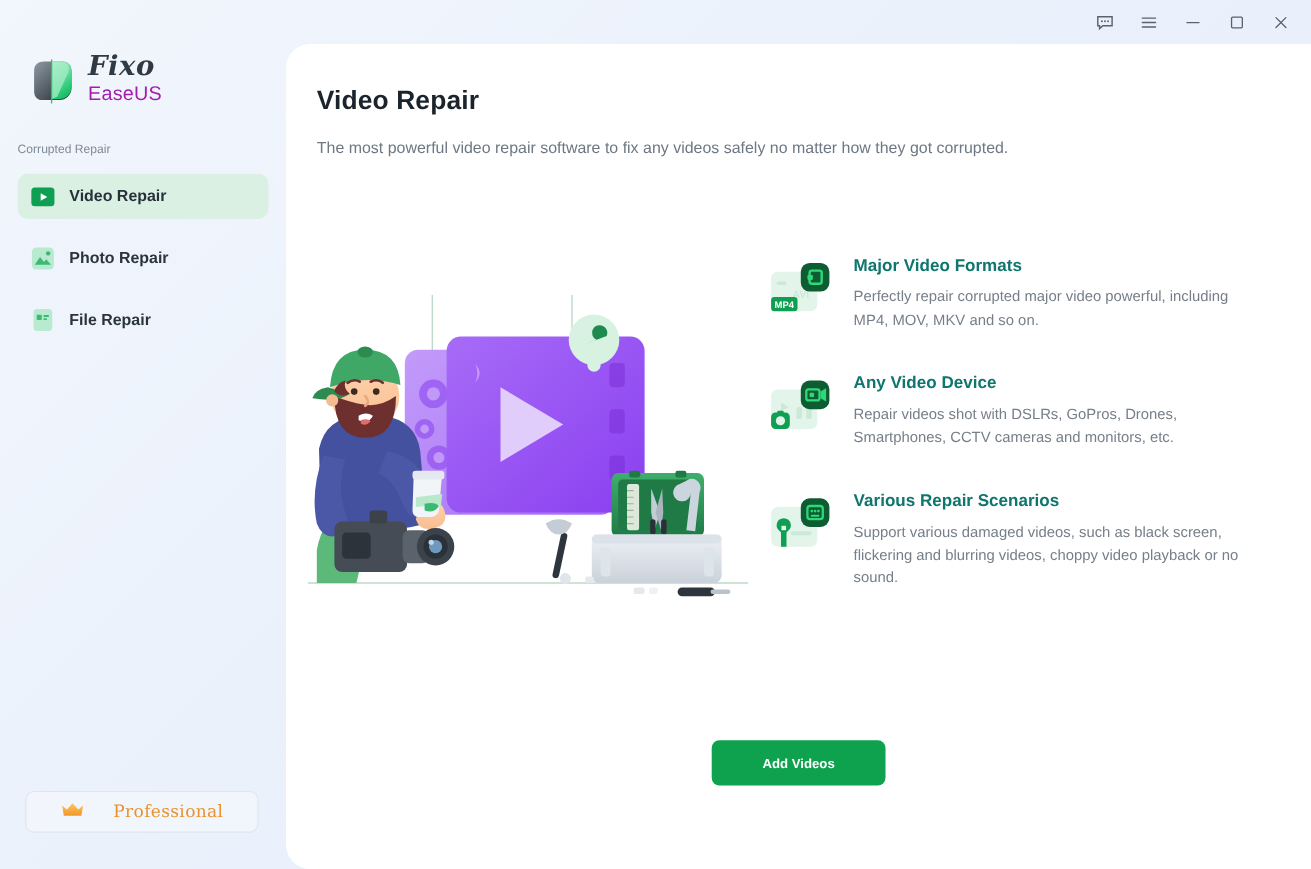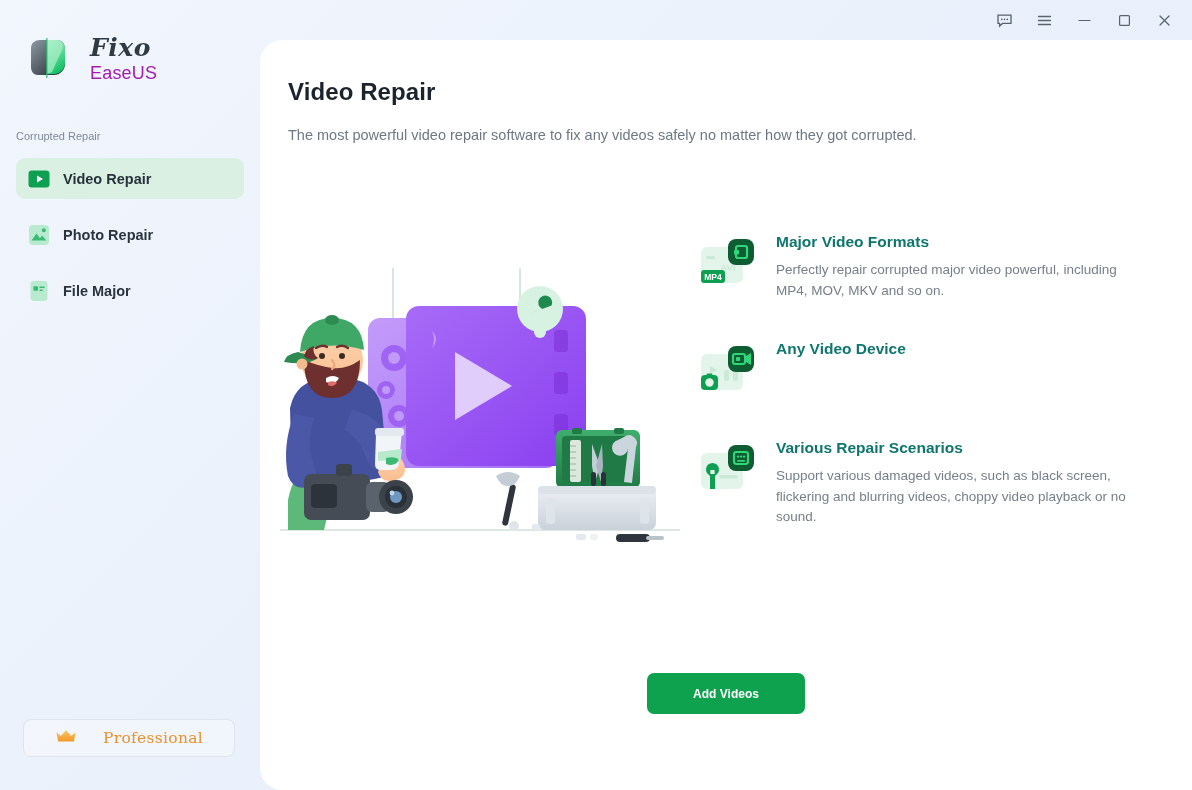--- a/index.html
+++ b/index.html
@@ -25,22 +25,22 @@
     color: #57636f;
   }
   .win-btn svg { display: block; }
 
   
   #sidebar {
     position: absolute; left: 0; top: 0; width: 262px; height: 790px;
     z-index: 5;
   }
   #brand {
-    position: absolute; left: 26px; top: 32px;
-    display: flex; align-items: center; gap: 22px;
+    position: absolute; left: 26px; top: 44px;
+    display: flex; align-items: flex-end; gap: 12px;
   }
   #brand-mark { width: 42px; height: 44px; position: relative; }
   #brand-text { padding-top: 3px; }
   #brand-name {
     font-family: "DejaVu Serif", serif;
     font-style: italic; font-weight: bold; font-size: 25px;
     color: #2f3a45; line-height: 1; letter-spacing: .5px;
   }
   #brand-sub {
     font-size: 18px; color: #a21caf; margin-top: 3px; letter-spacing: .2px;
@@ -203,21 +203,21 @@
 
     <div class="nav-item">
       <span class="nav-icon">
         <svg width="22" height="22" viewBox="0 0 22 22">
           <rect x="2.5" y="1" width="17" height="20" rx="3.4" fill="#b8ead0"></rect>
           <rect x="5.4" y="6.2" width="4.6" height="4.6" rx="0.8" fill="#3cba74"></rect>
           <rect x="11.4" y="6.4" width="5.2" height="1.7" rx="0.85" fill="#3cba74"></rect>
           <rect x="11.4" y="9.4" width="3.4" height="1.5" rx="0.75" fill="#3cba74"></rect>
         </svg>
       </span>
-      <span class="nav-label">File Major</span>
+      <span class="nav-label">File Repair</span>
     </div>
   </div>
 
   <div id="pro-btn">
     <span>
       <svg width="22" height="16" viewBox="0 0 22 16">
         <defs>
           <linearGradient id="crg" x1="0" y1="0" x2="0" y2="1">
             <stop offset="0" stop-color="#ffc662"></stop>
               <stop offset="1" stop-color="#f0972a"></stop>
@@ -419,20 +419,21 @@
           <circle cx="9.5" cy="38.5" r="4.2" fill="#e3f5ea"></circle>
           <rect x="6.5" y="29.5" width="6" height="3" rx="1.2" fill="#0f9f52"></rect>
           <rect x="28" y="2" width="26" height="26" rx="8" fill="#0d5c32"></rect>
           <rect x="33" y="10" width="12" height="10" rx="2" fill="none" stroke="#2fd778" stroke-width="2.1"></rect>
           <path d="M46 12 L51 9 L51 21 L46 18 Z" fill="#2fd778"></path>
           <rect x="36" y="13" width="4" height="4" rx="0.8" fill="#2fd778"></rect>
         </svg>
       </span>
       <div>
         <div class="feat-title">Any Video Device</div>
+        <div class="feat-desc">Repair videos shot with DSLRs, GoPros, Drones, Smartphones, CCTV cameras and monitors, etc.</div>
       </div>
     </div>
 
     <div class="feature">
       <span class="feat-icon">
         <svg width="56" height="56" viewBox="0 0 56 56">
           <rect x="1" y="10" width="42" height="36" rx="6" fill="#e3f5ea"></rect>
           <rect x="7" y="21" width="7" height="7" rx="1.6" fill="#cbe9d7"></rect>
           <rect x="19" y="32" width="19" height="3.6" rx="1.8" fill="#cbe9d7"></rect>
           <path d="M7 30 a6.5 6.5 0 1 1 11 0 l-3 3 l0 13 l-5 0 l0 -13 z" fill="#0f9f52"></path>

